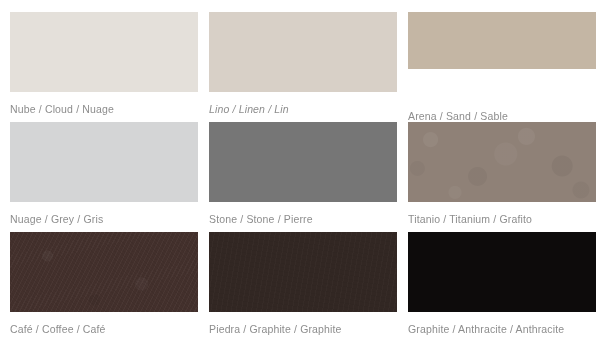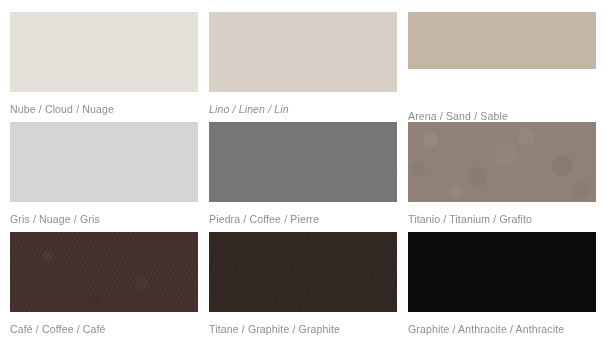--- a/index.html
+++ b/index.html
@@ -113,49 +113,49 @@
     <div class="swatch-chip" style="background-color: rgb(196, 182, 164);">
       <div class="texture tex-none"></div>
     </div>
     <div class="swatch-label" style="color: rgb(141, 141, 141); margin-top: 41px;">Arena / Sand / Sable</div>
   </div>
 
   <div class="swatch-cell">
     <div class="swatch-chip" style="background-color: rgb(212, 213, 214);">
       <div class="texture tex-none"></div>
     </div>
-    <div class="swatch-label" style="color: rgb(141, 141, 141);">Gris / Nuage / Gris</div>
+    <div class="swatch-label" style="color: rgb(141, 141, 141);">Nuage / Grey / Gris</div>
   </div>
 
   <div class="swatch-cell">
     <div class="swatch-chip" style="background-color: rgb(118, 118, 118);">
       <div class="texture tex-none"></div>
     </div>
-    <div class="swatch-label" style="color: rgb(141, 141, 141);">Piedra / Coffee / Pierre</div>
+    <div class="swatch-label" style="color: rgb(141, 141, 141);">Stone / Stone / Pierre</div>
   </div>
 
   <div class="swatch-cell">
     <div class="swatch-chip" style="background-color: rgb(143, 129, 119);">
       <div class="texture tex-mottle"></div>
     </div>
     <div class="swatch-label" style="color: rgb(141, 141, 141);">Titanio / Titanium / Grafito</div>
   </div>
 
   <div class="swatch-cell">
     <div class="swatch-chip" style="background-color: rgb(67, 48, 44);">
       <div class="texture tex-grain"></div>
     </div>
     <div class="swatch-label" style="color: rgb(141, 141, 141);">Café / Coffee / Café</div>
   </div>
 
   <div class="swatch-cell">
     <div class="swatch-chip" style="background-color: rgb(50, 39, 35);">
       <div class="texture tex-fine"></div>
     </div>
-    <div class="swatch-label" style="color: rgb(141, 141, 141);">Titane / Graphite / Graphite</div>
+    <div class="swatch-label" style="color: rgb(141, 141, 141);">Piedra / Graphite / Graphite</div>
   </div>
 
   <div class="swatch-cell">
     <div class="swatch-chip" style="background-color: rgb(13, 11, 11);">
       <div class="texture tex-none"></div>
     </div>
     <div class="swatch-label" style="color: rgb(141, 141, 141);">Graphite / Anthracite / Anthracite</div>
   </div>
 
 </div>

